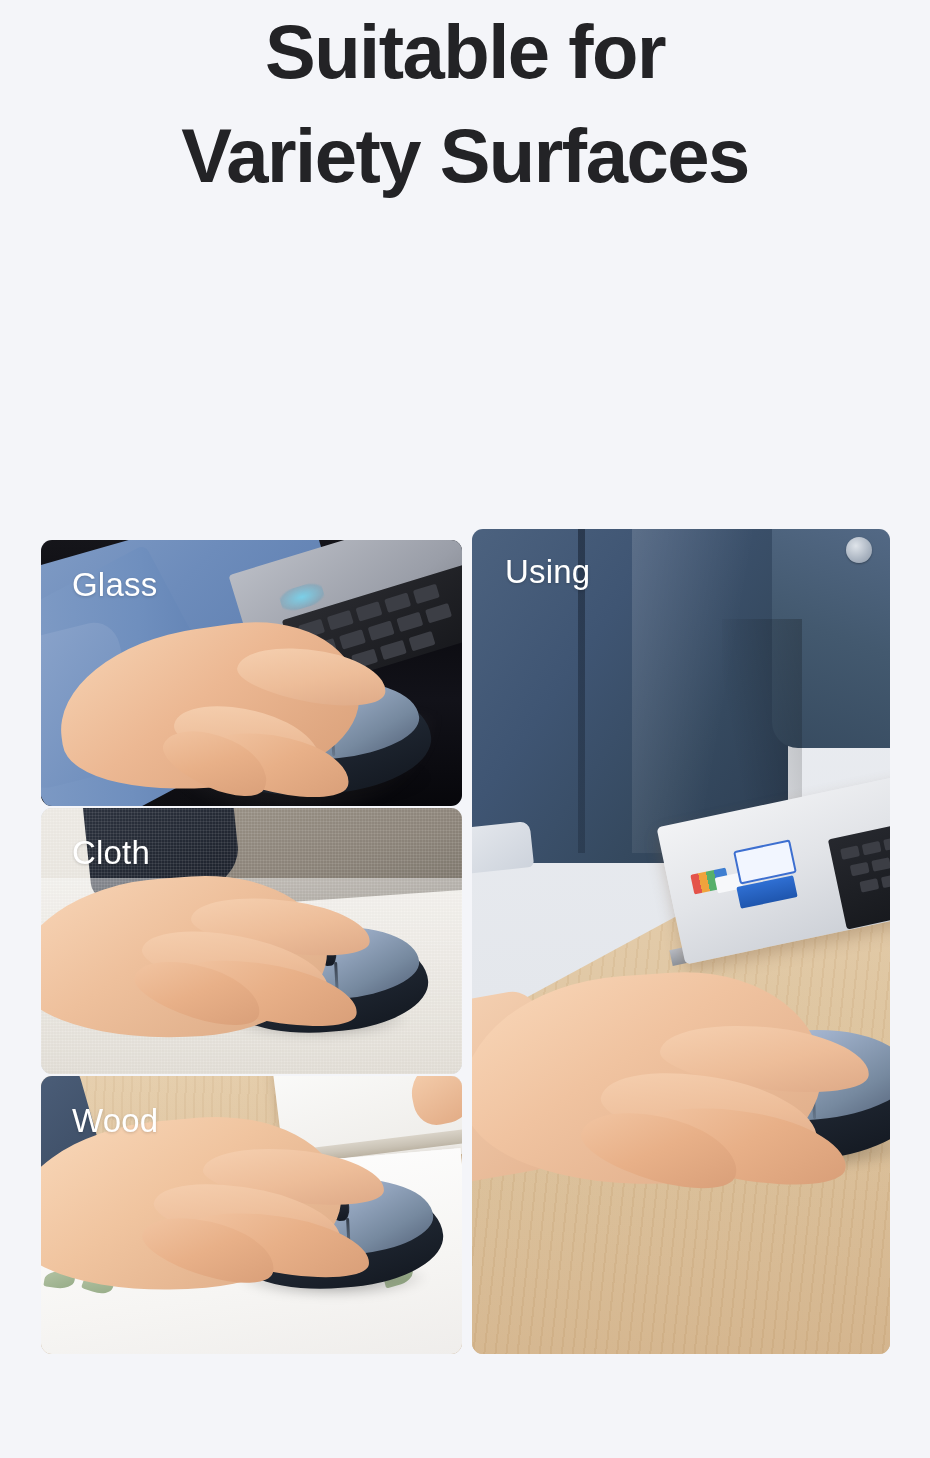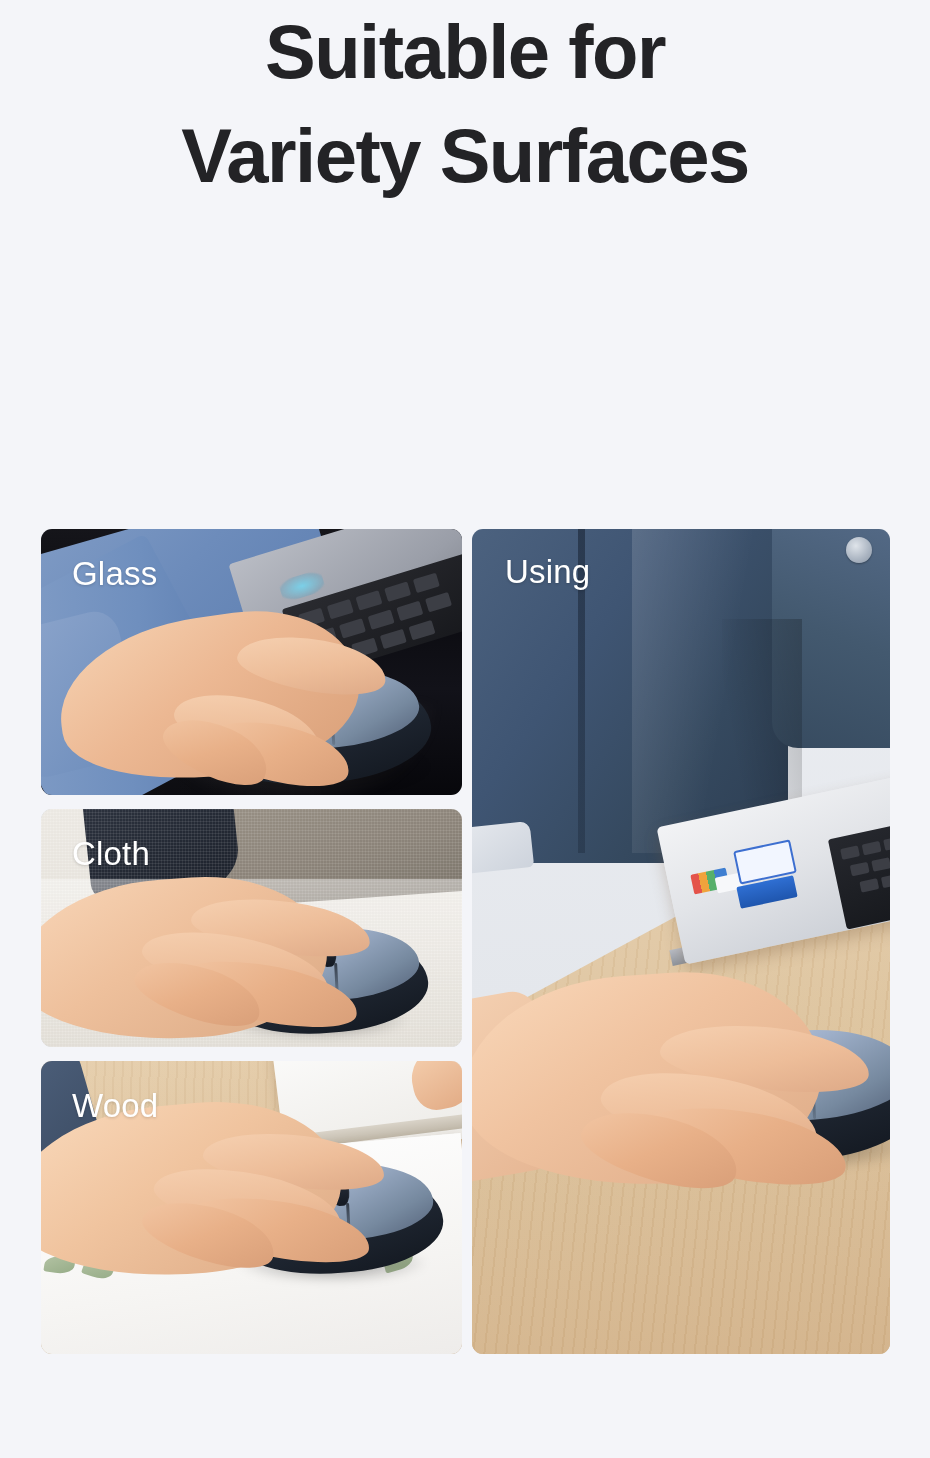--- a/index.html
+++ b/index.html
@@ -30,31 +30,31 @@
   }
 
   
   .grid {
     position:absolute;
     left:41px; top:529px;
     width:849px; height:825px;
     display:flex;
     gap:10px;
   }
-  .col-left { width:421px; display:flex; flex-direction:column; gap:14px; }
+  .col-left { width:421px; display:flex; flex-direction:column; gap:2px;margin-top:11px; }
   .col-right { width:418px; display:flex; }
 
   .panel {
     position:relative;
     border-radius:11px;
     overflow:hidden;
     background:#cfd3dc;
   }
   .p-glass { height:266px; }
-  .p-cloth { height:238px;text-align:right; }
+  .p-cloth { height:266px;text-align:right; }
   .p-paper { flex:1; }
   .p-wood  { width:418px; height:825px; }
 
   .panel-label {
     position:absolute;
     left:31px; top:26px;
     color:#ffffff;
     font-size:33px;
     line-height:38px;
     letter-spacing:0.2px;

